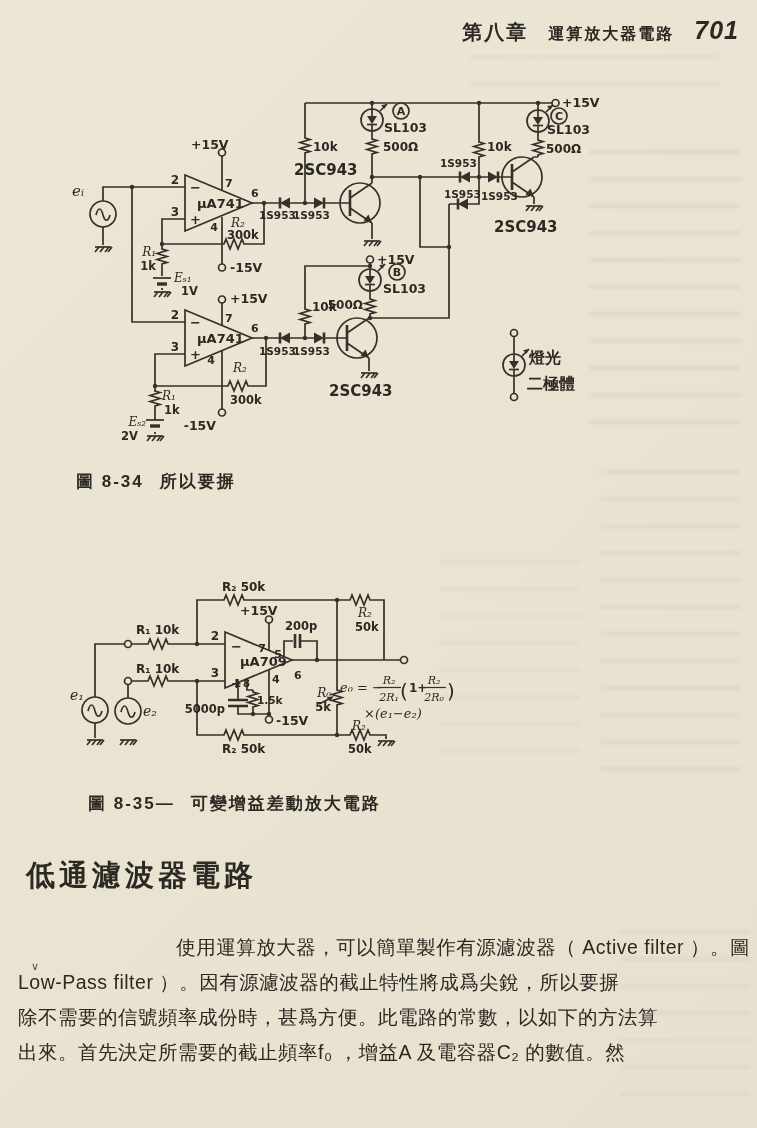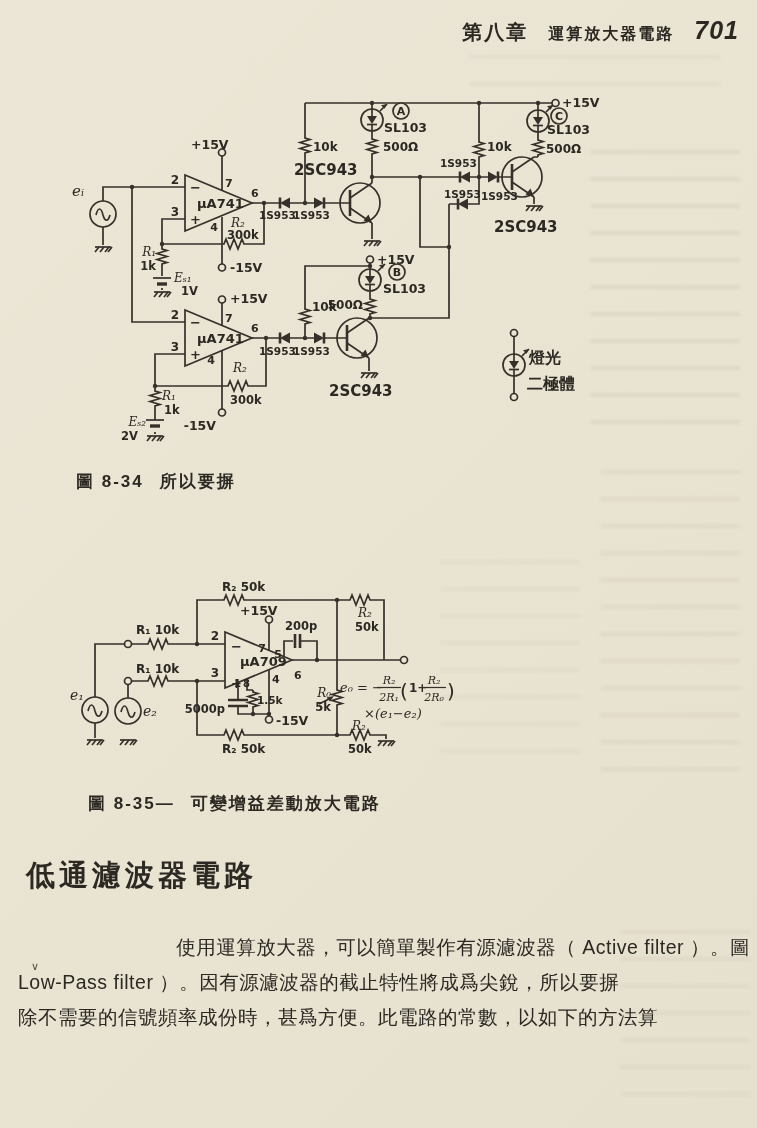--- a/index.html
+++ b/index.html
@@ -352,15 +352,16 @@
   <div class="cap" style="left:88px;top:792px;">
     <span>圖 8-35—</span><span class="sp">可變增益差動放大電路</span>
   </div>
 
   <div class="secthead">低通濾波器電路</div>
   <span class="chk">∨</span>
   <div class="para">
     <div class="ln indent">使用運算放大器，可以簡單製作有源濾波器（ Active filter ）。圖</div>
     <div class="ln">Low-Pass filter ）。因有源濾波器的截止特性將成爲尖銳，所以要摒</div>
     <div class="ln">除不需要的信號頻率成份時，甚爲方便。此電路的常數，以如下的方法算</div>
+    <div class="ln">出來。首先決定所需要的截止頻率f₀ ，增益A 及電容器C₂ 的數值。然</div>
   </div>
 
 </div>
 
 </body></html>

